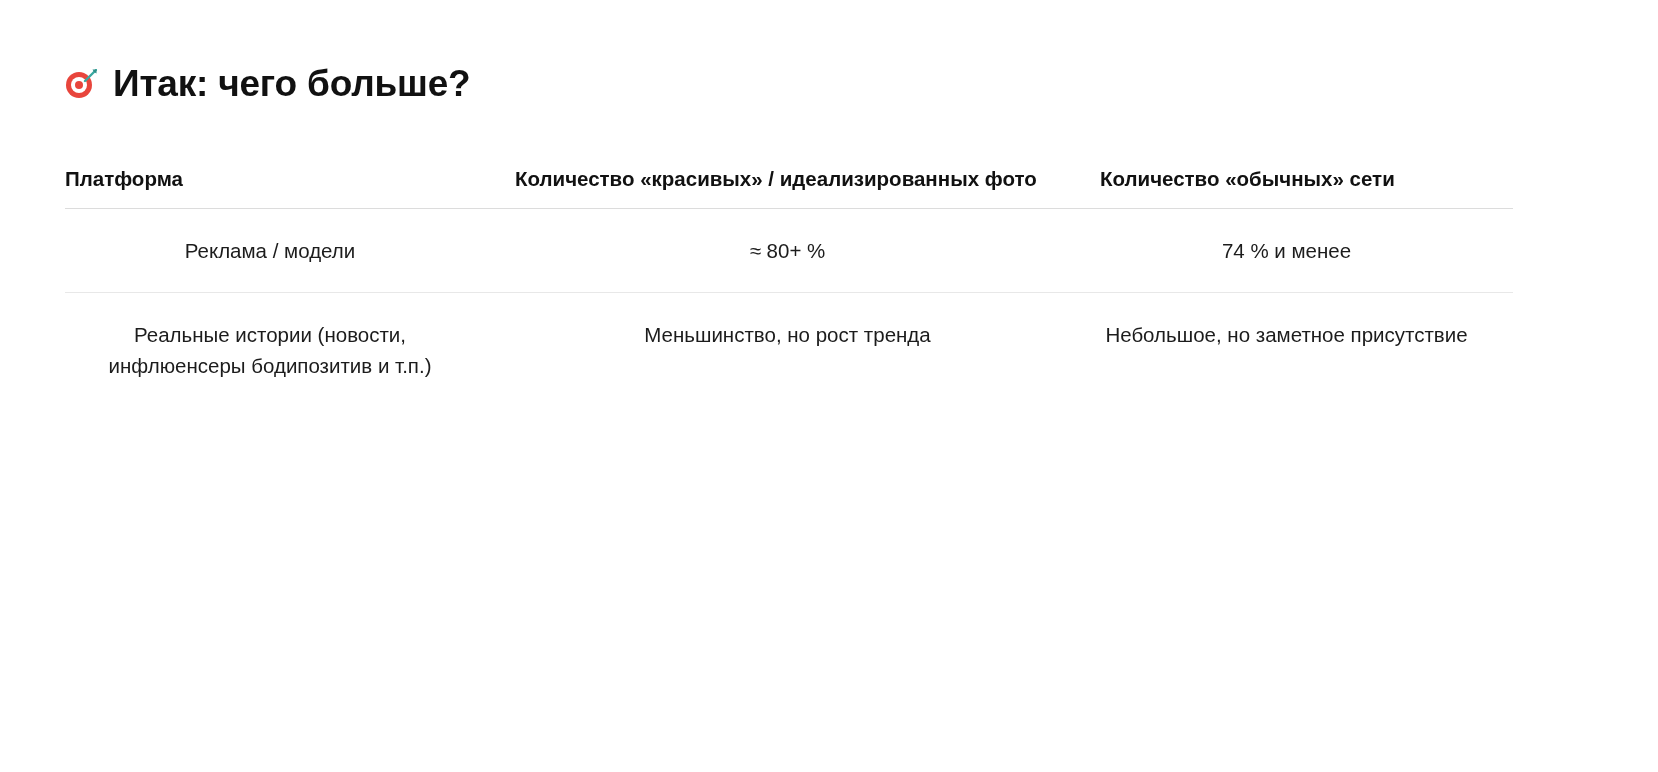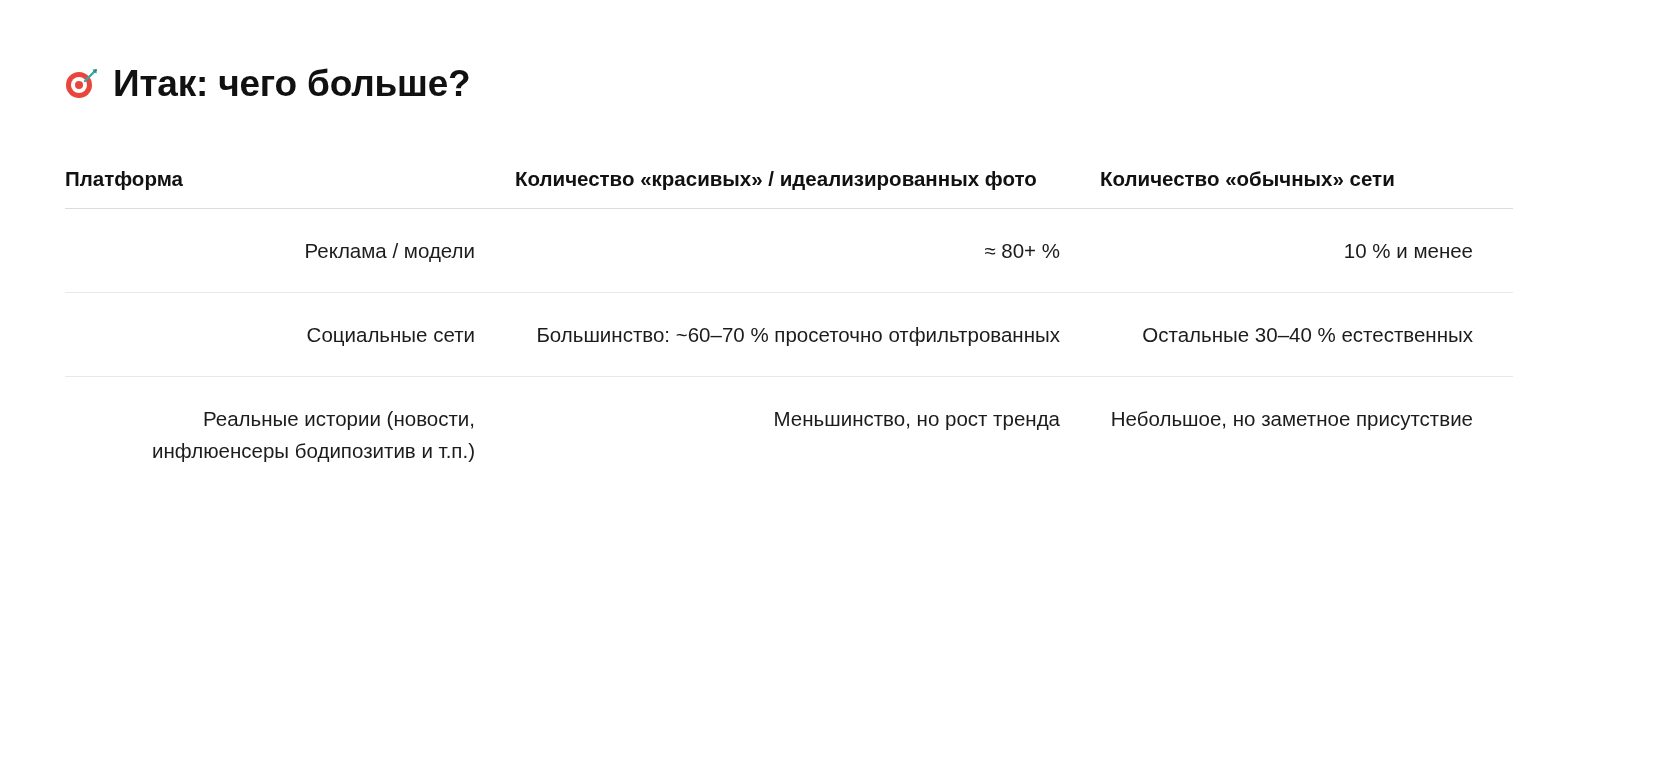--- a/index.html
+++ b/index.html
@@ -71,21 +71,21 @@
     font-size: 20.5px;
     font-weight: 700;
     color: #111111;
     line-height: 1.45;
     vertical-align: bottom;
     padding: 0 40px 14px 0;
     border-bottom: 1px solid #dcdcdc;
     margin-left: 31px;
   }
   table.data-table td {
-    text-align: right;
+    text-align: center;
     font-size: 20.5px;
     font-weight: 400;
     color: #1c1c1c;
     line-height: 1.52;
     vertical-align: top;
     padding: 26px 40px 26px 0;
     border-bottom: 1px solid #e8e8e8;
   }
   table.data-table tr:last-child td {
     border-bottom: none;
@@ -122,26 +122,21 @@
       <tr>
         <th>Платформа</th>
         <th>Количество «красивых» / идеализированных фото</th>
         <th>Количество «обычных» сети</th>
       </tr>
     </thead>
     <tbody>
       <tr>
         <td>Реклама / модели</td>
         <td>≈ 80+ %</td>
-        <td>10 % и менее</td>
-      </tr>
-      <tr>
-        <td>Социальные сети</td>
-        <td>Большинство: ~60–70 % просеточно отфильтрованных</td>
-        <td>Остальные 30–40 % естественных</td>
+        <td>74 % и менее</td>
       </tr>
       <tr>
         <td>Реальные истории (новости, инфлюенсеры бодипозитив и т.п.)</td>
         <td>Меньшинство, но рост тренда</td>
         <td>Небольшое, но заметное присутствие</td>
       </tr>
     </tbody>
   </table>
 
 </div>

